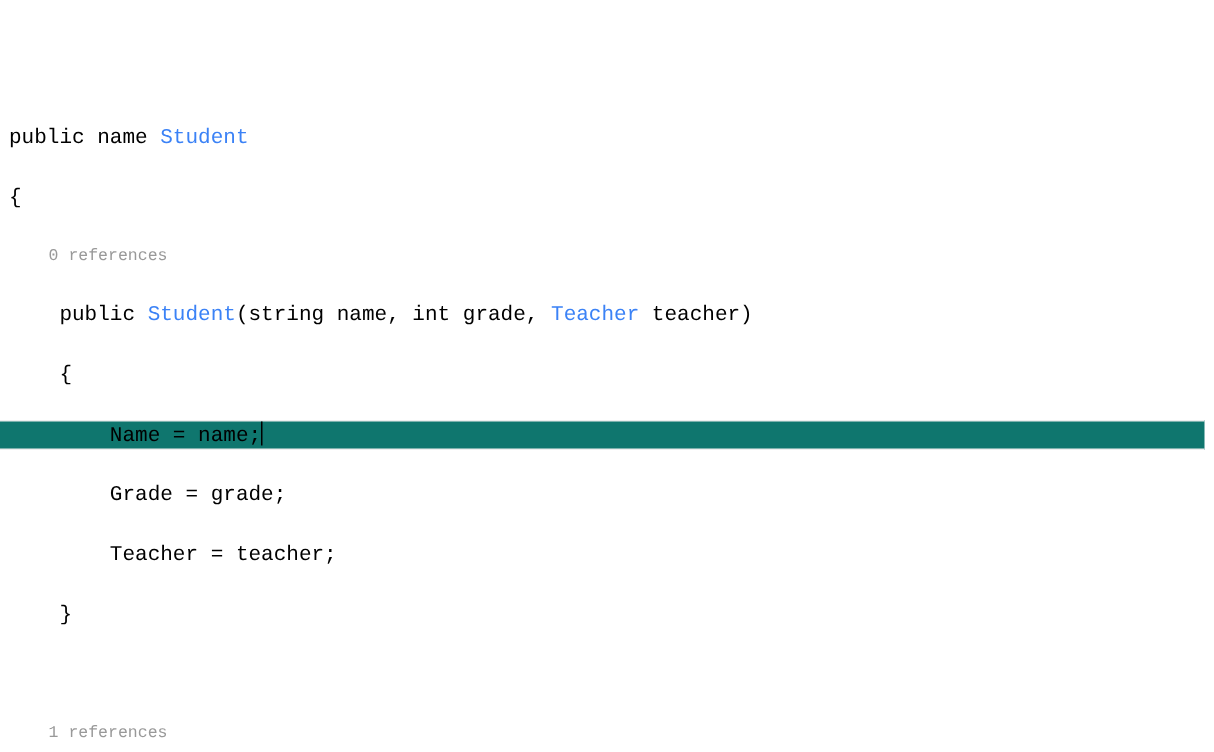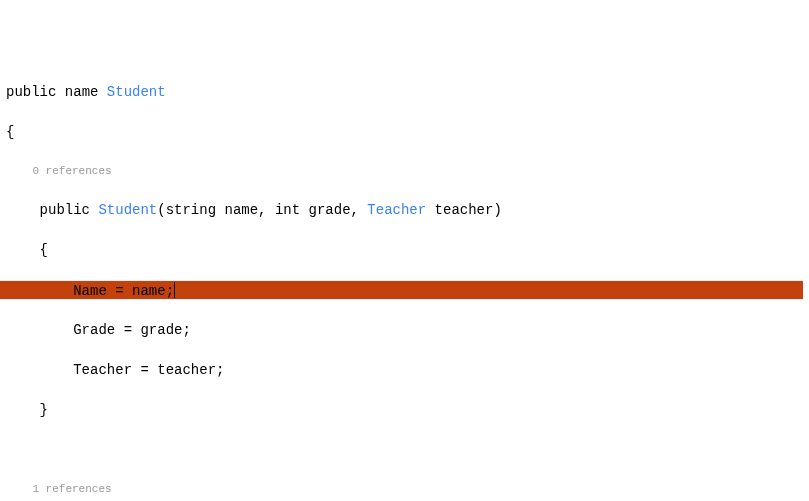--- a/index.html
+++ b/index.html
@@ -18,21 +18,21 @@
     color: #999999;
     font-family: Liberation Mono, monospace;
     line-height: 18px;
     white-space: pre;
   }
   .line { height: 20px; }
   .kw { color: #000000; }
   .typ { color: #3b82f6; }
   .pun { color: #000000; }
   .highlight-line {
-    background: #c2410c;
+    background: #0f766e;
     border-top: 1px solid #eeeeee;
     border-bottom: 1px solid #eeeeee;
     margin-left:-6px; padding-left:6px;
     width:100%;
     font-family:Liberation Mono, monospace;
   }
   .cursor {
     display:inline-block;
     width:1px;
     height:16px;

